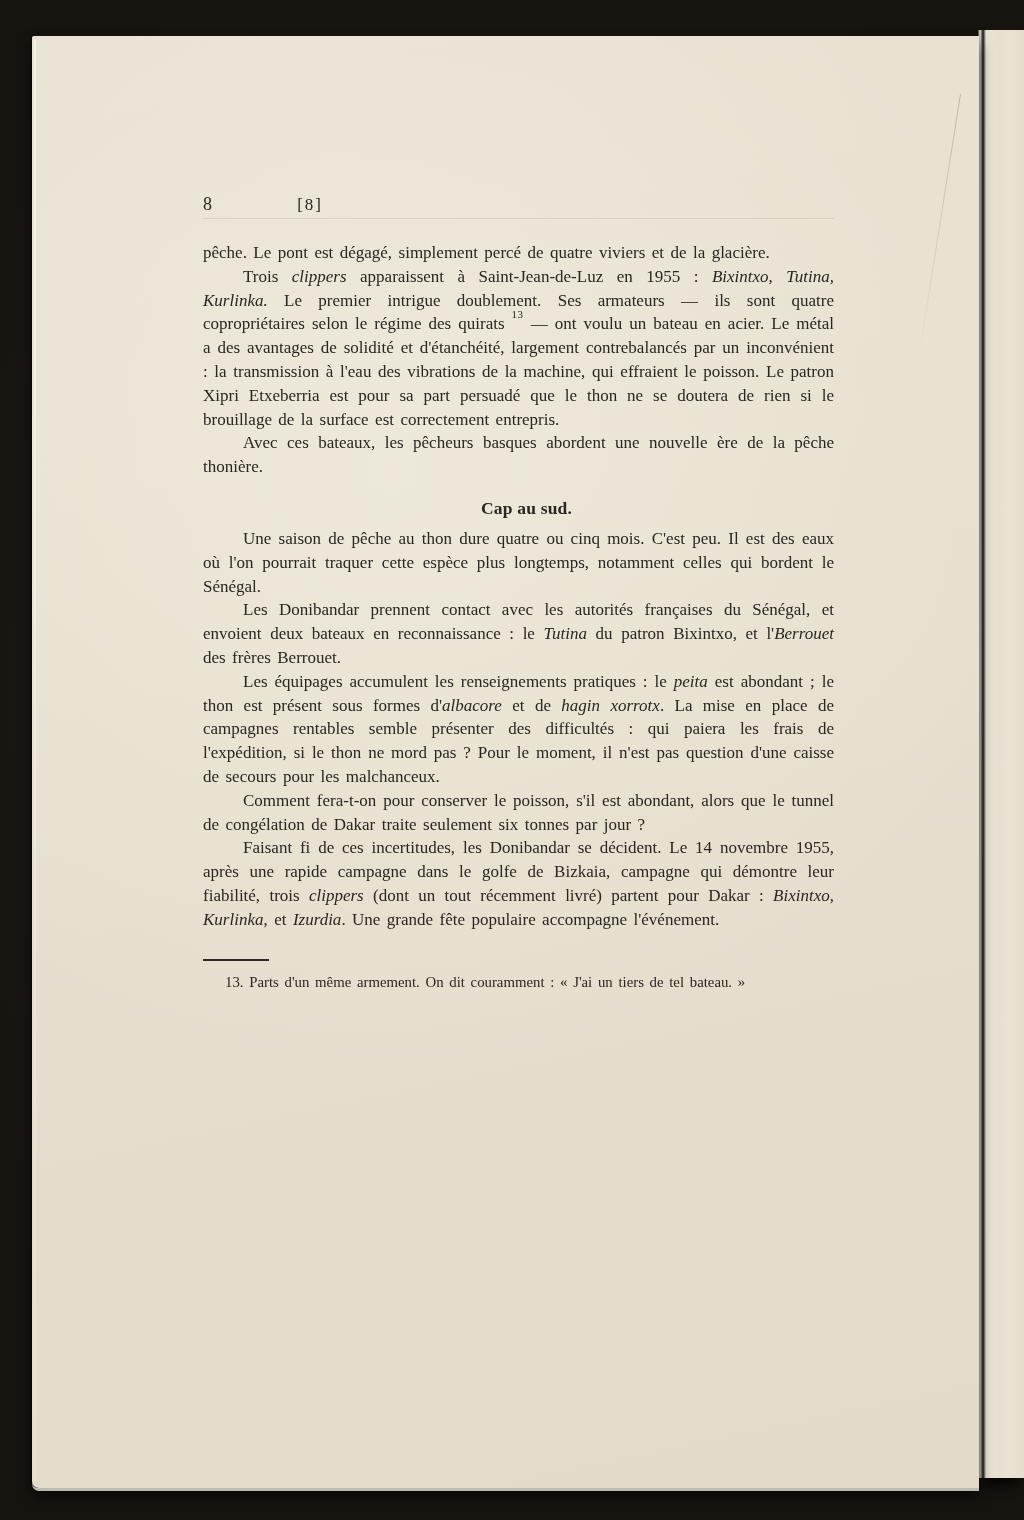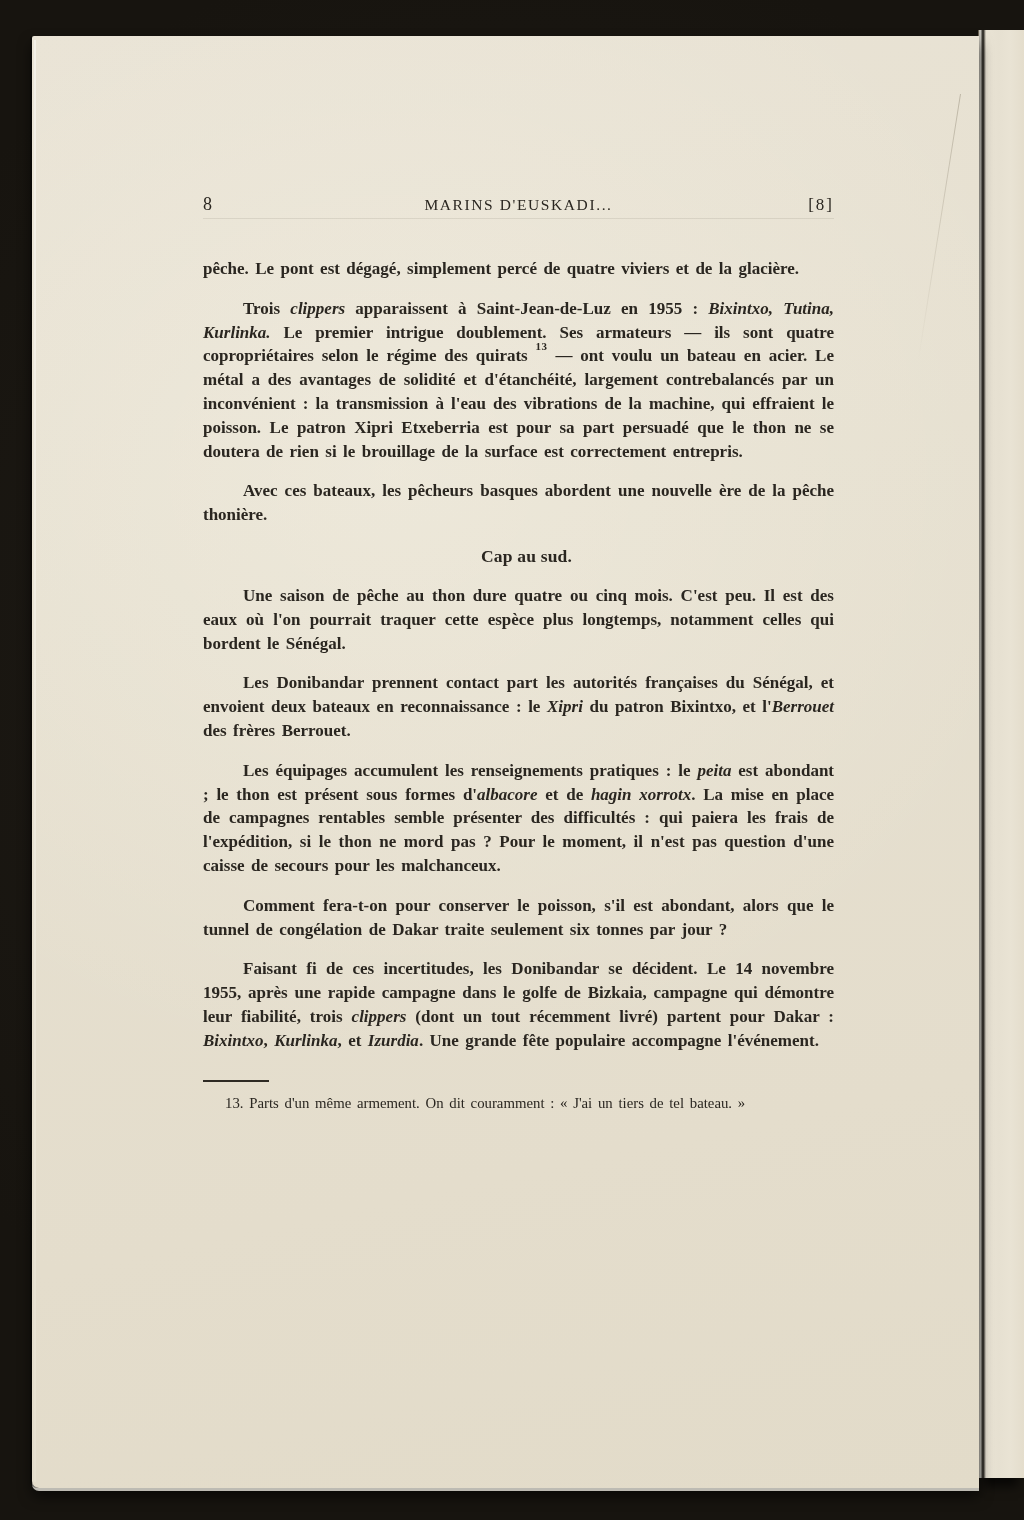--- a/index.html
+++ b/index.html
@@ -69,21 +69,21 @@
     background:rgba(60,54,42,.10);
   }
 
   
   .column{
     position:absolute;left:171px;top:205px;width:631px;color:var(--ink);
   }
   .column p{margin:3px;}
   p.body{
     font-size:17px;line-height:23.8px;text-align:justify;
-    word-spacing:2.2px;margin:16px 0;font-weight:bold;
+    word-spacing:2.2px;margin:0 0;
   }
   p.body.indent{text-indent:40px;}
   p.heading{
     font-size:17.5px;font-weight:bold;line-height:24px;
     margin:17px 0 7px 16px;letter-spacing:.2px;text-align:center;
   }
   .column i{font-style:italic;}
   .column sup{
     font-size:11px;line-height:0;position:relative;top:-5px;letter-spacing:.5px;
   }
@@ -104,33 +104,32 @@
   <div class="page-stack">
     <div class="crease"></div>
   </div>
 
   <div class="page">
     <div class="left-edge-highlight"></div>
     <div class="top-right-crease"></div>
 
     <div class="header">
       <span class="folio">8</span>
-      <span class="running-title">MARINS D'EUSKADI...</span>
       <span class="folio-bracket">[8]</span>
     </div>
     <div class="header-rule"></div>
 
     <div class="column">
       <div>
           <p class="body"><span>pêche. Le pont est dégagé, simplement percé de quatre viviers et de la glacière.</span></p>
           <p class="body indent"><span>Trois </span><i>clippers</i><span> apparaissent à Saint-Jean-de-Luz en 1955 : </span><i>Bixintxo, Tutina, Kurlinka.</i><span> Le premier intrigue doublement. Ses armateurs — ils sont quatre copropriétaires selon le régime des quirats </span><sup>13</sup><span> — ont voulu un bateau en acier. Le métal a des avantages de solidité et d'étanchéité, largement contrebalancés par un inconvénient : la transmission à l'eau des vibrations de la machine, qui effraient le poisson. Le patron Xipri Etxeberria est pour sa part persuadé que le thon ne se doutera de rien si le brouillage de la surface est correctement entrepris.</span></p>
           <p class="body indent"><span>Avec ces bateaux, les pêcheurs basques abordent une nouvelle ère de la pêche thonière.</span></p>
           <p class="heading"><span>Cap au sud.</span></p>
           <p class="body indent"><span>Une saison de pêche au thon dure quatre ou cinq mois. C'est peu. Il est des eaux où l'on pourrait traquer cette espèce plus longtemps, notamment celles qui bordent le Sénégal.</span></p>
-          <p class="body indent"><span>Les Donibandar prennent contact part les autorités françaises du Sénégal, et envoient deux bateaux en reconnaissance : le </span><i>Xipri</i><span> du patron Bixintxo, et l'</span><i>Berrouet</i><span> des frères Berrouet.</span></p>
+          <p class="body indent"><span>Les Donibandar prennent contact avec les autorités françaises du Sénégal, et envoient deux bateaux en reconnaissance : le </span><i>Tutina</i><span> du patron Bixintxo, et l'</span><i>Berrouet</i><span> des frères Berrouet.</span></p>
           <p class="body indent"><span>Les équipages accumulent les renseignements pratiques : le </span><i>peita</i><span> est abondant ; le thon est présent sous formes d'</span><i>albacore</i><span> et de </span><i>hagin xorrotx</i><span>. La mise en place de campagnes rentables semble présenter des difficultés : qui paiera les frais de l'expédition, si le thon ne mord pas ? Pour le moment, il n'est pas question d'une caisse de secours pour les malchanceux.</span></p>
           <p class="body indent"><span>Comment fera-t-on pour conserver le poisson, s'il est abondant, alors que le tunnel de congélation de Dakar traite seulement six tonnes par jour ?</span></p>
           <p class="body indent"><span>Faisant fi de ces incertitudes, les Donibandar se décident. Le 14 novembre 1955, après une rapide campagne dans le golfe de Bizkaia, campagne qui démontre leur fiabilité, trois </span><i>clippers</i><span> (dont un tout récemment livré) partent pour Dakar : </span><i>Bixintxo</i><span>, </span><i>Kurlinka</i><span>, et </span><i>Izurdia</i><span>. Une grande fête populaire accompagne l'événement.</span></p>
         </div>
 
       <div class="footnote">
         <div class="footnote-rule"></div>
         <p class="footnote-text">13. Parts d'un même armement. On dit couramment : « J'ai un tiers de tel bateau. »</p>
       </div>
     </div>

